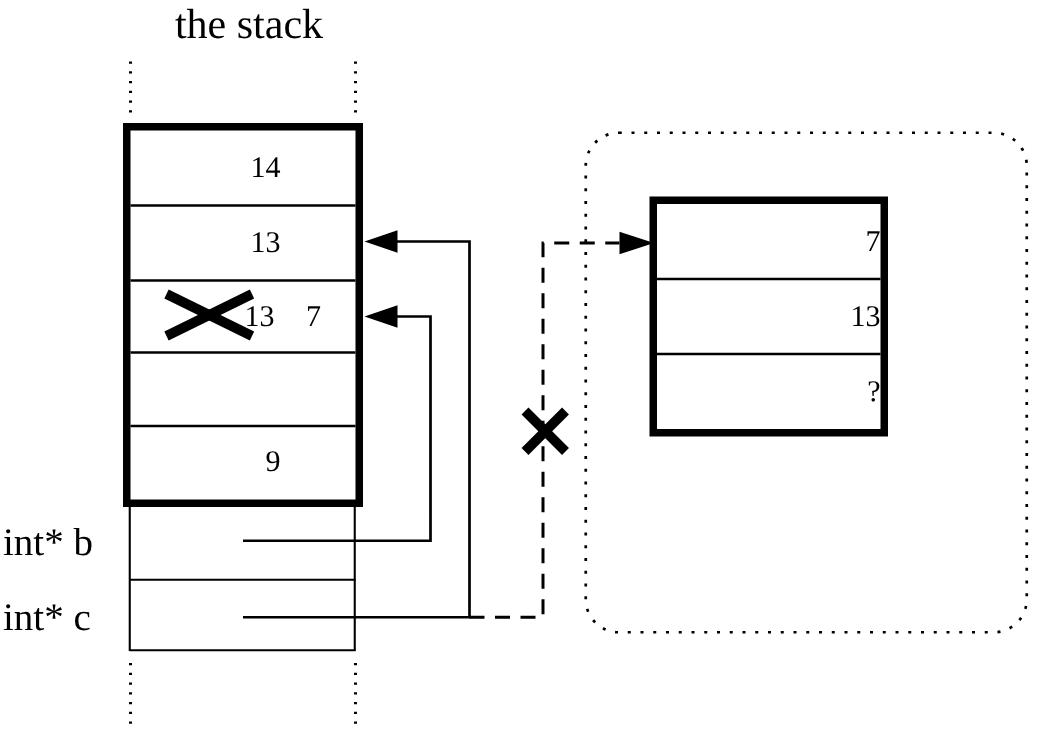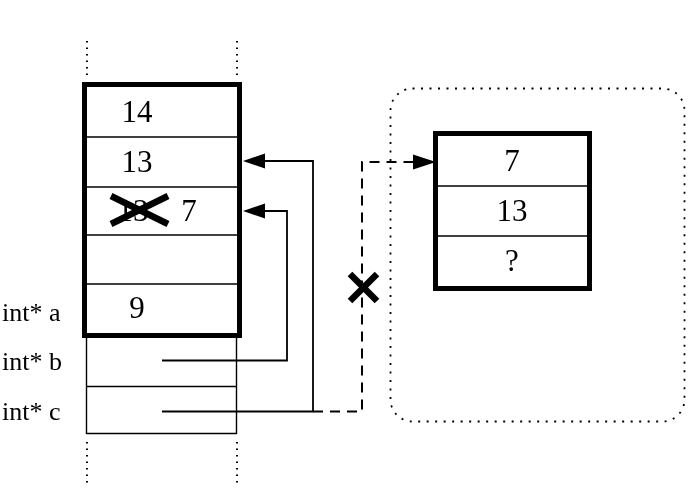--- a/index.html
+++ b/index.html
@@ -13,36 +13,37 @@
     font-size:28px;text-align:center;white-space:nowrap;
   }
   #stack-title{left:88px;width:156px;}
   #heap-title{left:439px;width:156px;}
   .thick-box{
     position:absolute;border:5px solid #000;box-sizing:border-box;background:transparent;
   }
   #stack-box{left:82px;top:82px;width:160px;height:256px;}
   #heap-box{left:433px;top:131px;width:159px;height:160px;}
   .cell-text{
-    position:absolute;font-size:31px;height:44px;line-height:44px;
-    text-align:center;white-space:nowrap;
+    position:absolute;font-size:20px;height:44px;line-height:44px;
+    text-align:right;white-space:nowrap;
   }
   .stack-cell{left:87px;width:100px;}
   .heap-cell{left:437px;width:150px;}
   .var-label{
     position:absolute;left:2px;width:72px;height:30px;line-height:30px;
     font-size:26px;text-align:left;white-space:nowrap;
   }
   svg.overlay{position:absolute;left:0;top:0;width:692px;height:489px;}
 </style>
 </head>
 <body>
 
 <div id="canvas">
 
+  <div class="title" id="stack-title">the stack</div>
 
   <div class="thick-box" id="stack-box"></div>
   <div class="thick-box" id="heap-box"></div>
 
   <svg class="overlay" viewBox="0 0 692 489" xmlns="http://www.w3.org/2000/svg">
     <g stroke="#000" fill="none">
 
       <line x1="87" y1="41" x2="87" y2="79" stroke-width="2" stroke-dasharray="1.5 5"></line>
       <line x1="237" y1="41" x2="237" y2="79" stroke-width="2" stroke-dasharray="1.5 5"></line>
       <line x1="87" y1="442" x2="87" y2="487" stroke-width="2" stroke-dasharray="1.5 5"></line>
@@ -88,17 +89,16 @@
   <div class="cell-text stack-cell" style="top:90px">14</div>
   <div class="cell-text stack-cell" style="top:140px">13</div>
   <div class="cell-text" style="left:83px;top:189px;width:100px">13</div>
   <div class="cell-text" style="left:164px;top:189px;width:50px">7</div>
   <div class="cell-text stack-cell" style="top:286px">9</div>
 
   <div class="cell-text heap-cell" style="top:139px">7</div>
   <div class="cell-text heap-cell" style="top:189px">13</div>
   <div class="cell-text heap-cell" style="top:239px">?</div>
 
-  <div class="var-label" style="top:298px">int* a</div>
   <div class="var-label" style="top:347px">int* b</div>
   <div class="var-label" style="top:397px">int* c</div>
 
 </div>
 
 </body></html>

